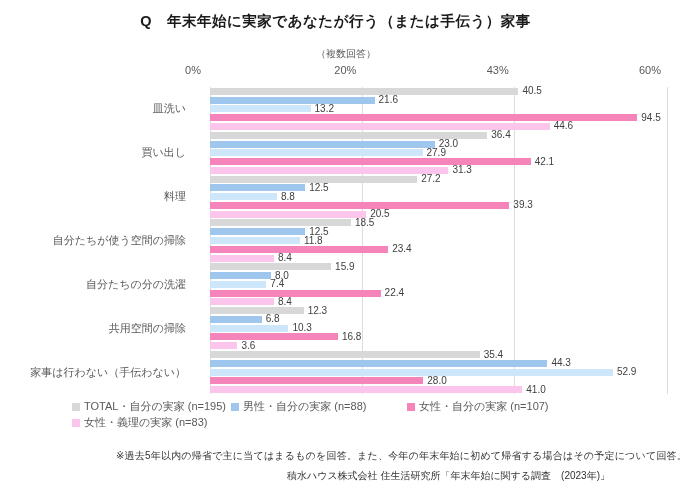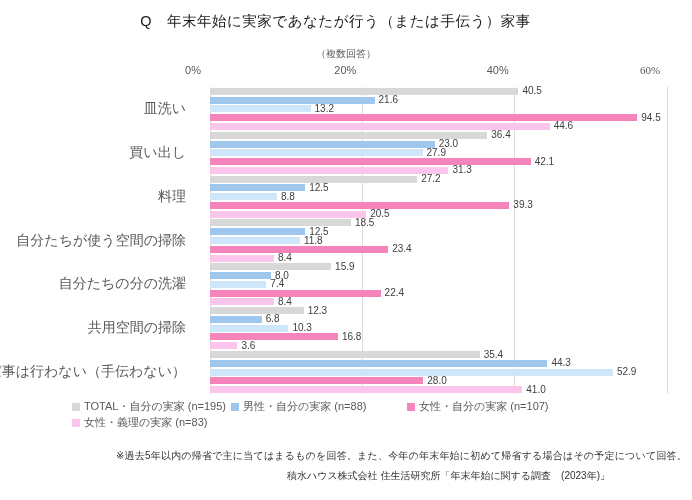--- a/index.html
+++ b/index.html
@@ -5,21 +5,21 @@
   * { margin: 0; padding: 0; box-sizing: border-box; }
   html, body { background: #ffffff; }
   body {
     font-family: "Liberation Sans", "DejaVu Sans", sans-serif;
     width: 692px; height: 500px; position: relative; overflow: hidden;
   }
   .page { position: absolute; inset: 0; background: #ffffff; }
 
   .title {
     position: absolute; top: 12px; left: 0; width: 671px;
-    text-align: center; font-size: 14.5px; font-weight: normal; color: #1a1a1a;
+    text-align: center; font-size: 14.5px; font-weight: bold; color: #1a1a1a;
     letter-spacing: 0.5px;
   }
   .subtitle {
     position: absolute; top: 47px; left: 0; width: 692px;
     text-align: center; font-size: 10px; color: #595959;
   }
 
   .x-axis { position: absolute; top: 64px; left: 193px; width: 457px; height: 14px; }
   .x-tick {
     position: absolute; top: 0; transform: translateX(-50%);
@@ -35,21 +35,21 @@
   .bar-line { height: 8.77px; display: flex; align-items: center; }
   .bar { height: 7px; }
   .bar-value {
     font-size: 10px; color: #404040; margin-left: 4px; white-space: nowrap;
     line-height: 8px;
   }
 
   .cats { position: absolute; top: 87px; left: 4px; width: 182px; height: 307px; display: flex; flex-direction: column; }
   .cat-label {
     flex: 1; display: flex; align-items: center; justify-content: flex-end;
-    font-size: 14px; color: #595959; text-align: right; white-space: nowrap;
+    font-size: 11px; color: #595959; text-align: right; white-space: nowrap;
   }
 
   .legend {
     position: absolute; top: 399px; left: 72px; width: 600px;
     display: grid; grid-template-columns: 159px 176px auto; row-gap: 1px;
   }
   .legend-item { display: flex; align-items: center; font-size: 11px; color: #595959; white-space: nowrap; }
   .legend-swatch { width: 8px; height: 8px; margin-right: 4px; flex: 0 0 auto; }
 
   .note {
@@ -65,22 +65,22 @@
 <body>
 
 <div class="page">
 
   <div class="title">Q　年末年始に実家であなたが行う（または手伝う）家事</div>
   <div class="subtitle">（複数回答）</div>
 
   <div class="x-axis">
       <div class="x-tick" style="left: 0%;">0%</div>
       <div class="x-tick" style="left: 33.3333%;">20%</div>
-      <div class="x-tick" style="left: 66.6667%;">40%</div>
-      <div class="x-tick" style="left: 100%; font-family: Liberation Serif, serif;">60%</div>
+      <div class="x-tick" style="left: 66.6667%;">43%</div>
+      <div class="x-tick" style="left: 100%;">60%</div>
     </div>
 
   <div class="cats">
       <div class="cat-label">皿洗い</div>
       <div class="cat-label">買い出し</div>
       <div class="cat-label">料理</div>
       <div class="cat-label">自分たちが使う空間の掃除</div>
       <div class="cat-label">自分たちの分の洗濯</div>
       <div class="cat-label">共用空間の掃除</div>
       <div class="cat-label">家事は行わない（手伝わない）</div>

